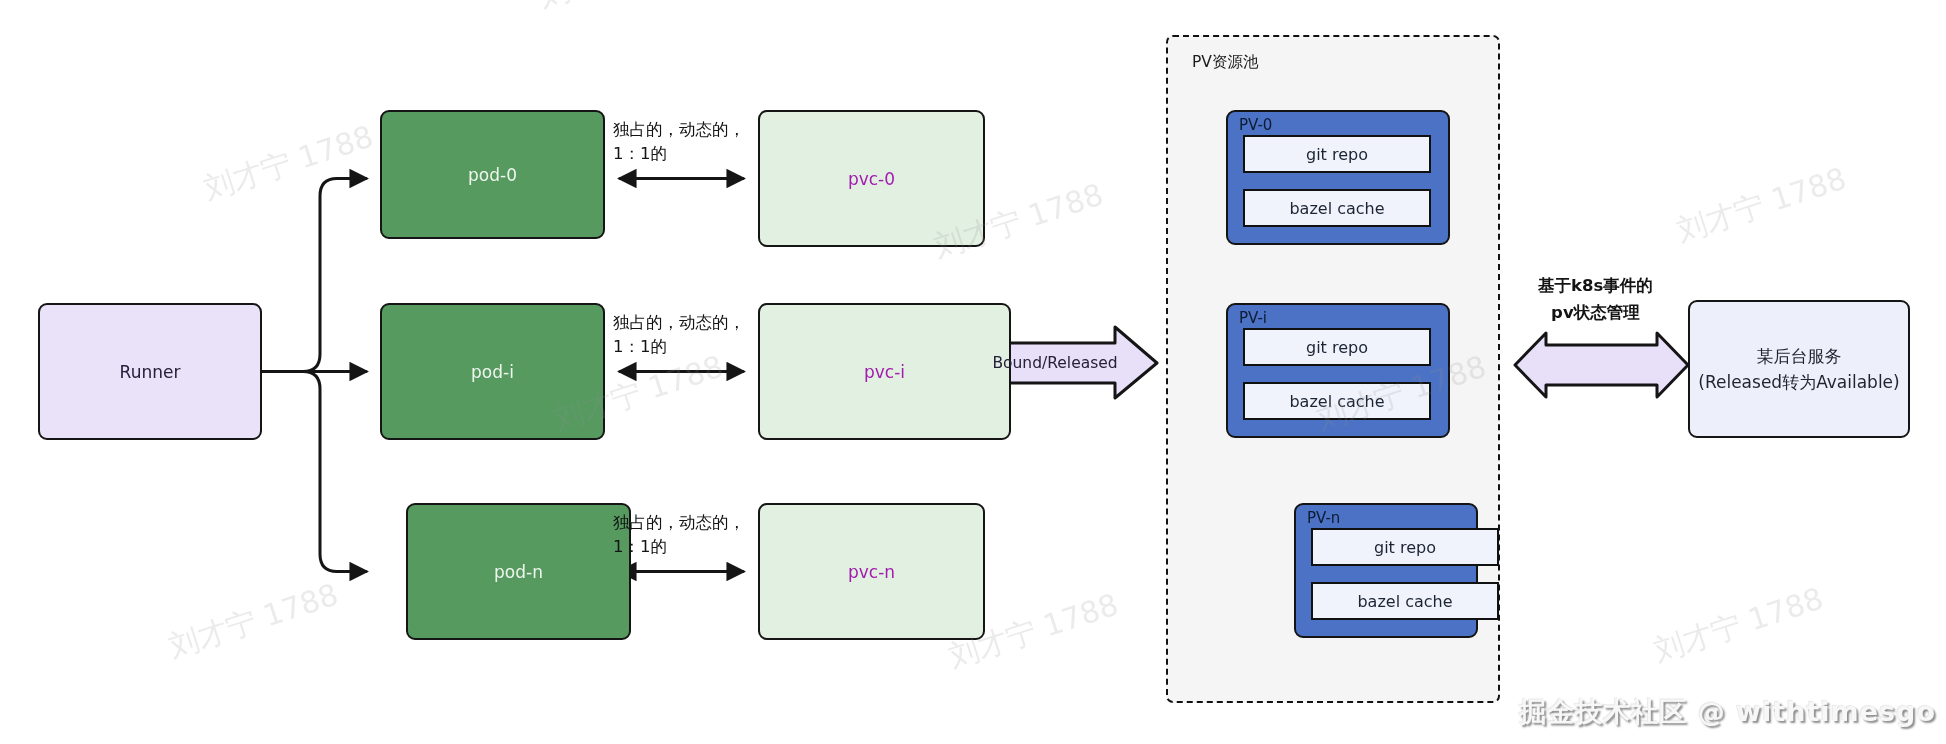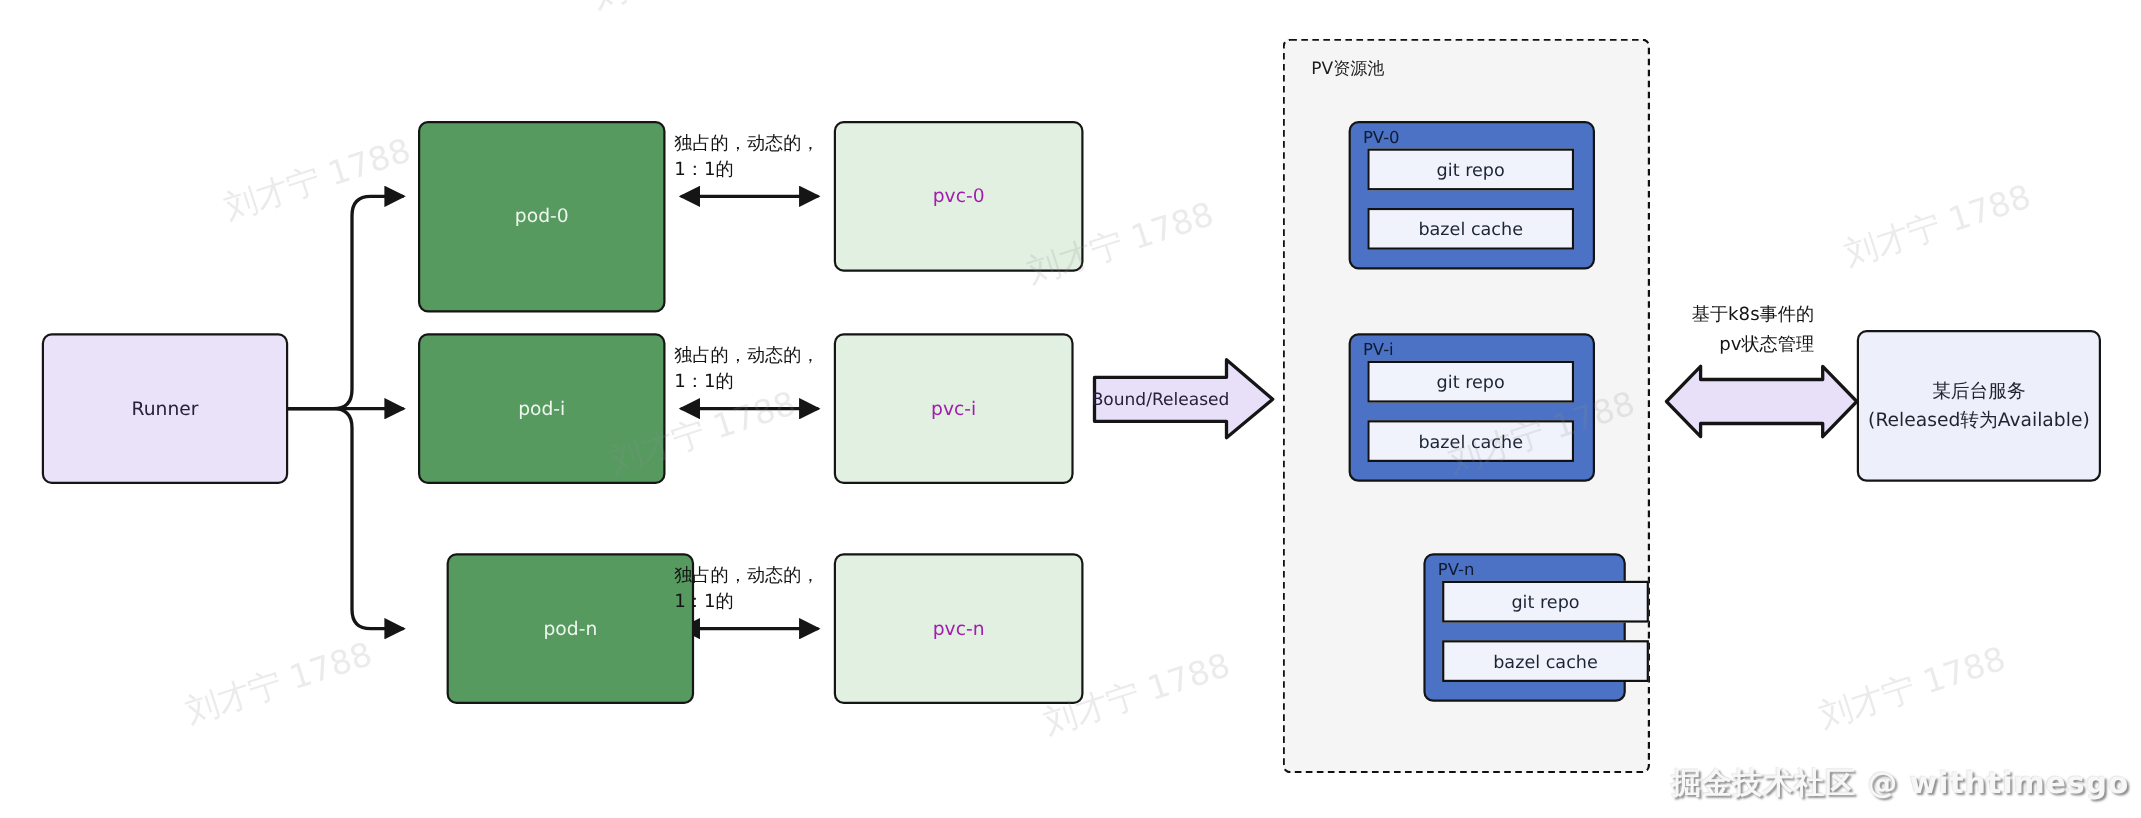--- a/index.html
+++ b/index.html
@@ -35,21 +35,21 @@
   }
   .edge-label{
     position:absolute;font-size:16.5px;color:#141414;line-height:1.45;z-index:3;white-space:nowrap;
   }
   .arrow-label{
     position:absolute;display:flex;align-items:center;justify-content:center;
     font-size:15.5px;color:#26203a;z-index:3;white-space:nowrap;
   }
   .k8s-label{
     position:absolute;font-size:16.5px;color:#141414;line-height:1.65;z-index:3;
-    text-align:right;white-space:nowrap;
+    text-align:center;white-space:nowrap;font-weight:bold;
   }
   svg.wires{position:absolute;left:0;top:0;z-index:2;}
   .watermark{
     position:absolute;z-index:5;pointer-events:none;
     font-size:30px;color:rgba(145,145,150,0.18);
     transform:rotate(-18deg);transform-origin:left center;white-space:nowrap;
   }
   .credit{
     position:absolute;right:10px;bottom:14px;z-index:6;
     font-size:27px;font-weight:bold;color:#f7f7f7;letter-spacing:1px;
@@ -81,39 +81,39 @@
 
   <polygon points="995,343 1115,343 1115,327 1157,363 1115,398 1115,383 995,383" fill="#e7e0f8" stroke="#151515" stroke-width="3" stroke-linejoin="round"></polygon>
 
   <polygon points="1515,365 1546,333 1546,345 1657,345 1657,333 1688,365 1657,397 1657,385 1546,385 1546,397" fill="#e7e0f8" stroke="#151515" stroke-width="3" stroke-linejoin="round"></polygon>
 </svg>
 
 <div class="node runner" style="left:38px;top:303px;width:224px;height:137px;">
   <span>Runner</span>
 </div>
 
-<div class="node pod" style="left:380px;top:110px;width:225px;height:174px;">
+<div class="node pod" style="left:380px;top:110px;width:225px;height:129px;">
   <span>pod-0</span>
 </div>
 <div class="edge-label" style="left:613px;top:118px;">
   <div>独占的，动态的，</div>
     <div>1：1的</div>
 </div>
 <div class="node pvc" style="left:758px;top:110px;width:227px;height:137px;">
   <span>pvc-0</span>
 </div>
 
 <div class="node pod" style="left:380px;top:303px;width:225px;height:137px;">
   <span>pod-i</span>
 </div>
 <div class="edge-label" style="left:613px;top:311px;">
   <div>独占的，动态的，</div>
     <div>1：1的</div>
 </div>
-<div class="node pvc" style="left:758px;top:303px;width:218px;height:137px;">
+<div class="node pvc" style="left:758px;top:303px;width:253px;height:137px;">
   <span>pvc-i</span>
 </div>
 
 <div class="node pod" style="left:380px;top:503px;width:225px;height:137px;margin-left:26px;">
   <span>pod-n</span>
 </div>
 <div class="edge-label" style="left:613px;top:511px;">
   <div>独占的，动态的，</div>
     <div>1：1的</div>
 </div>

